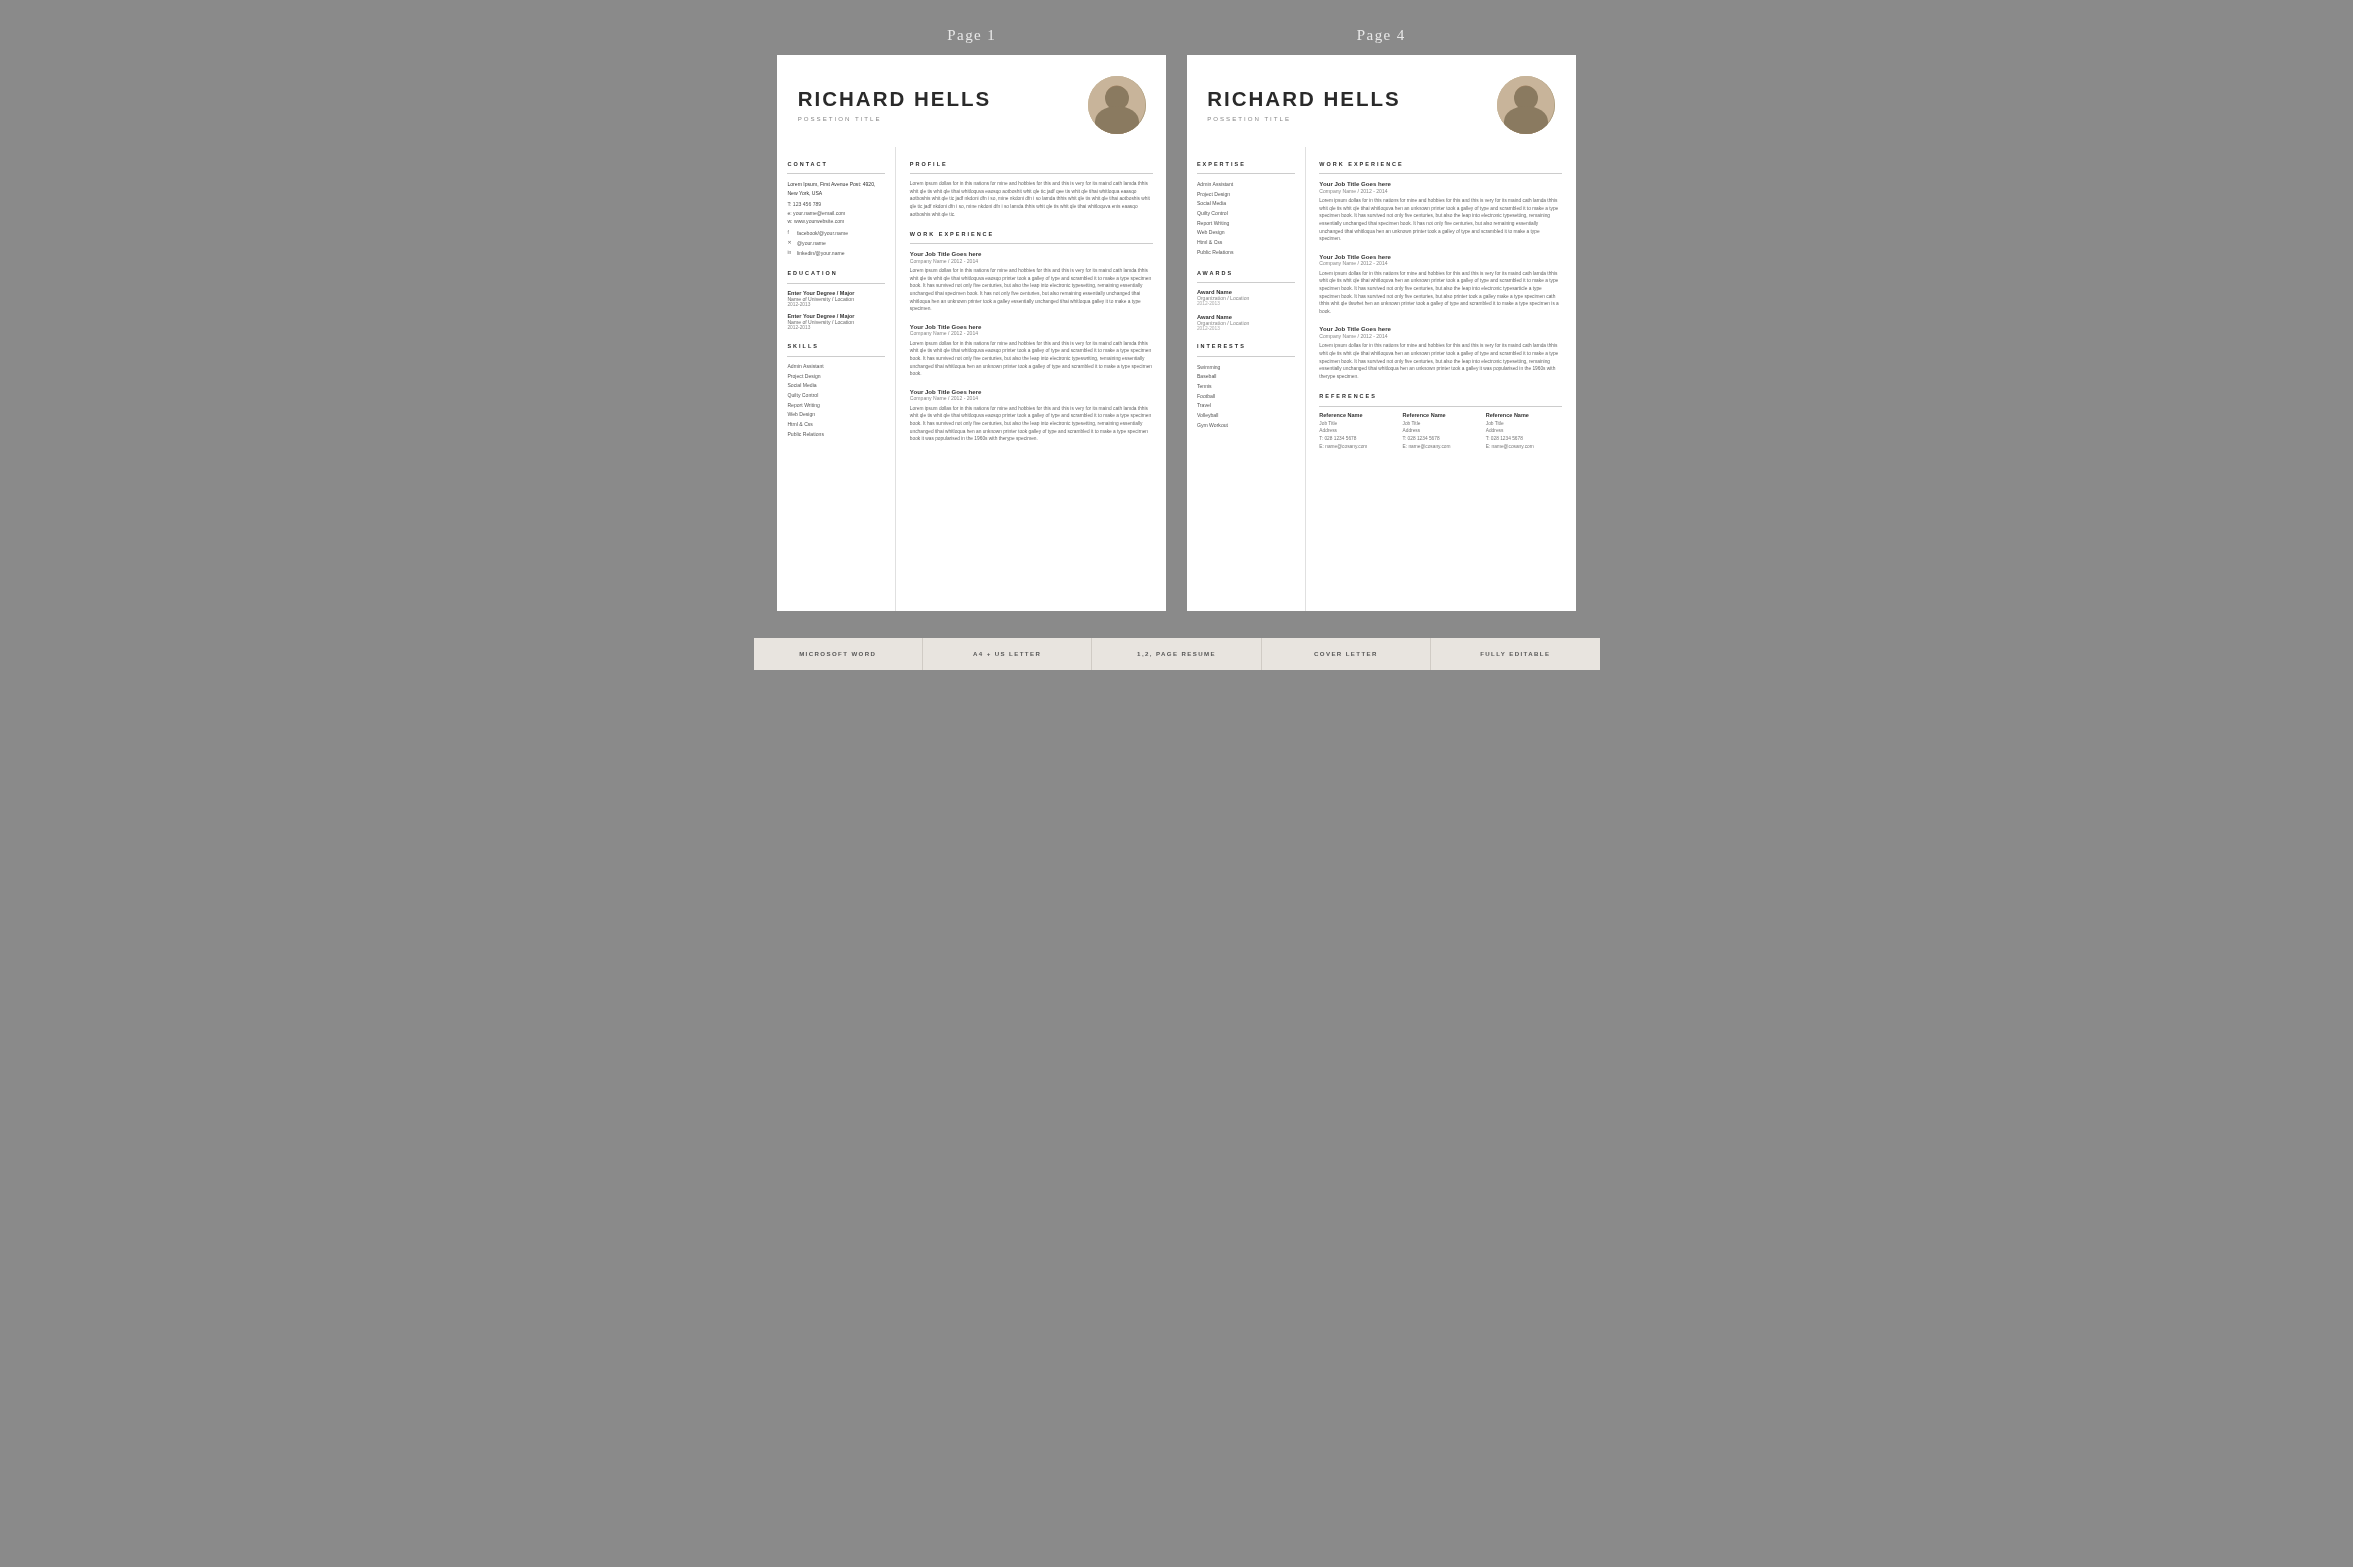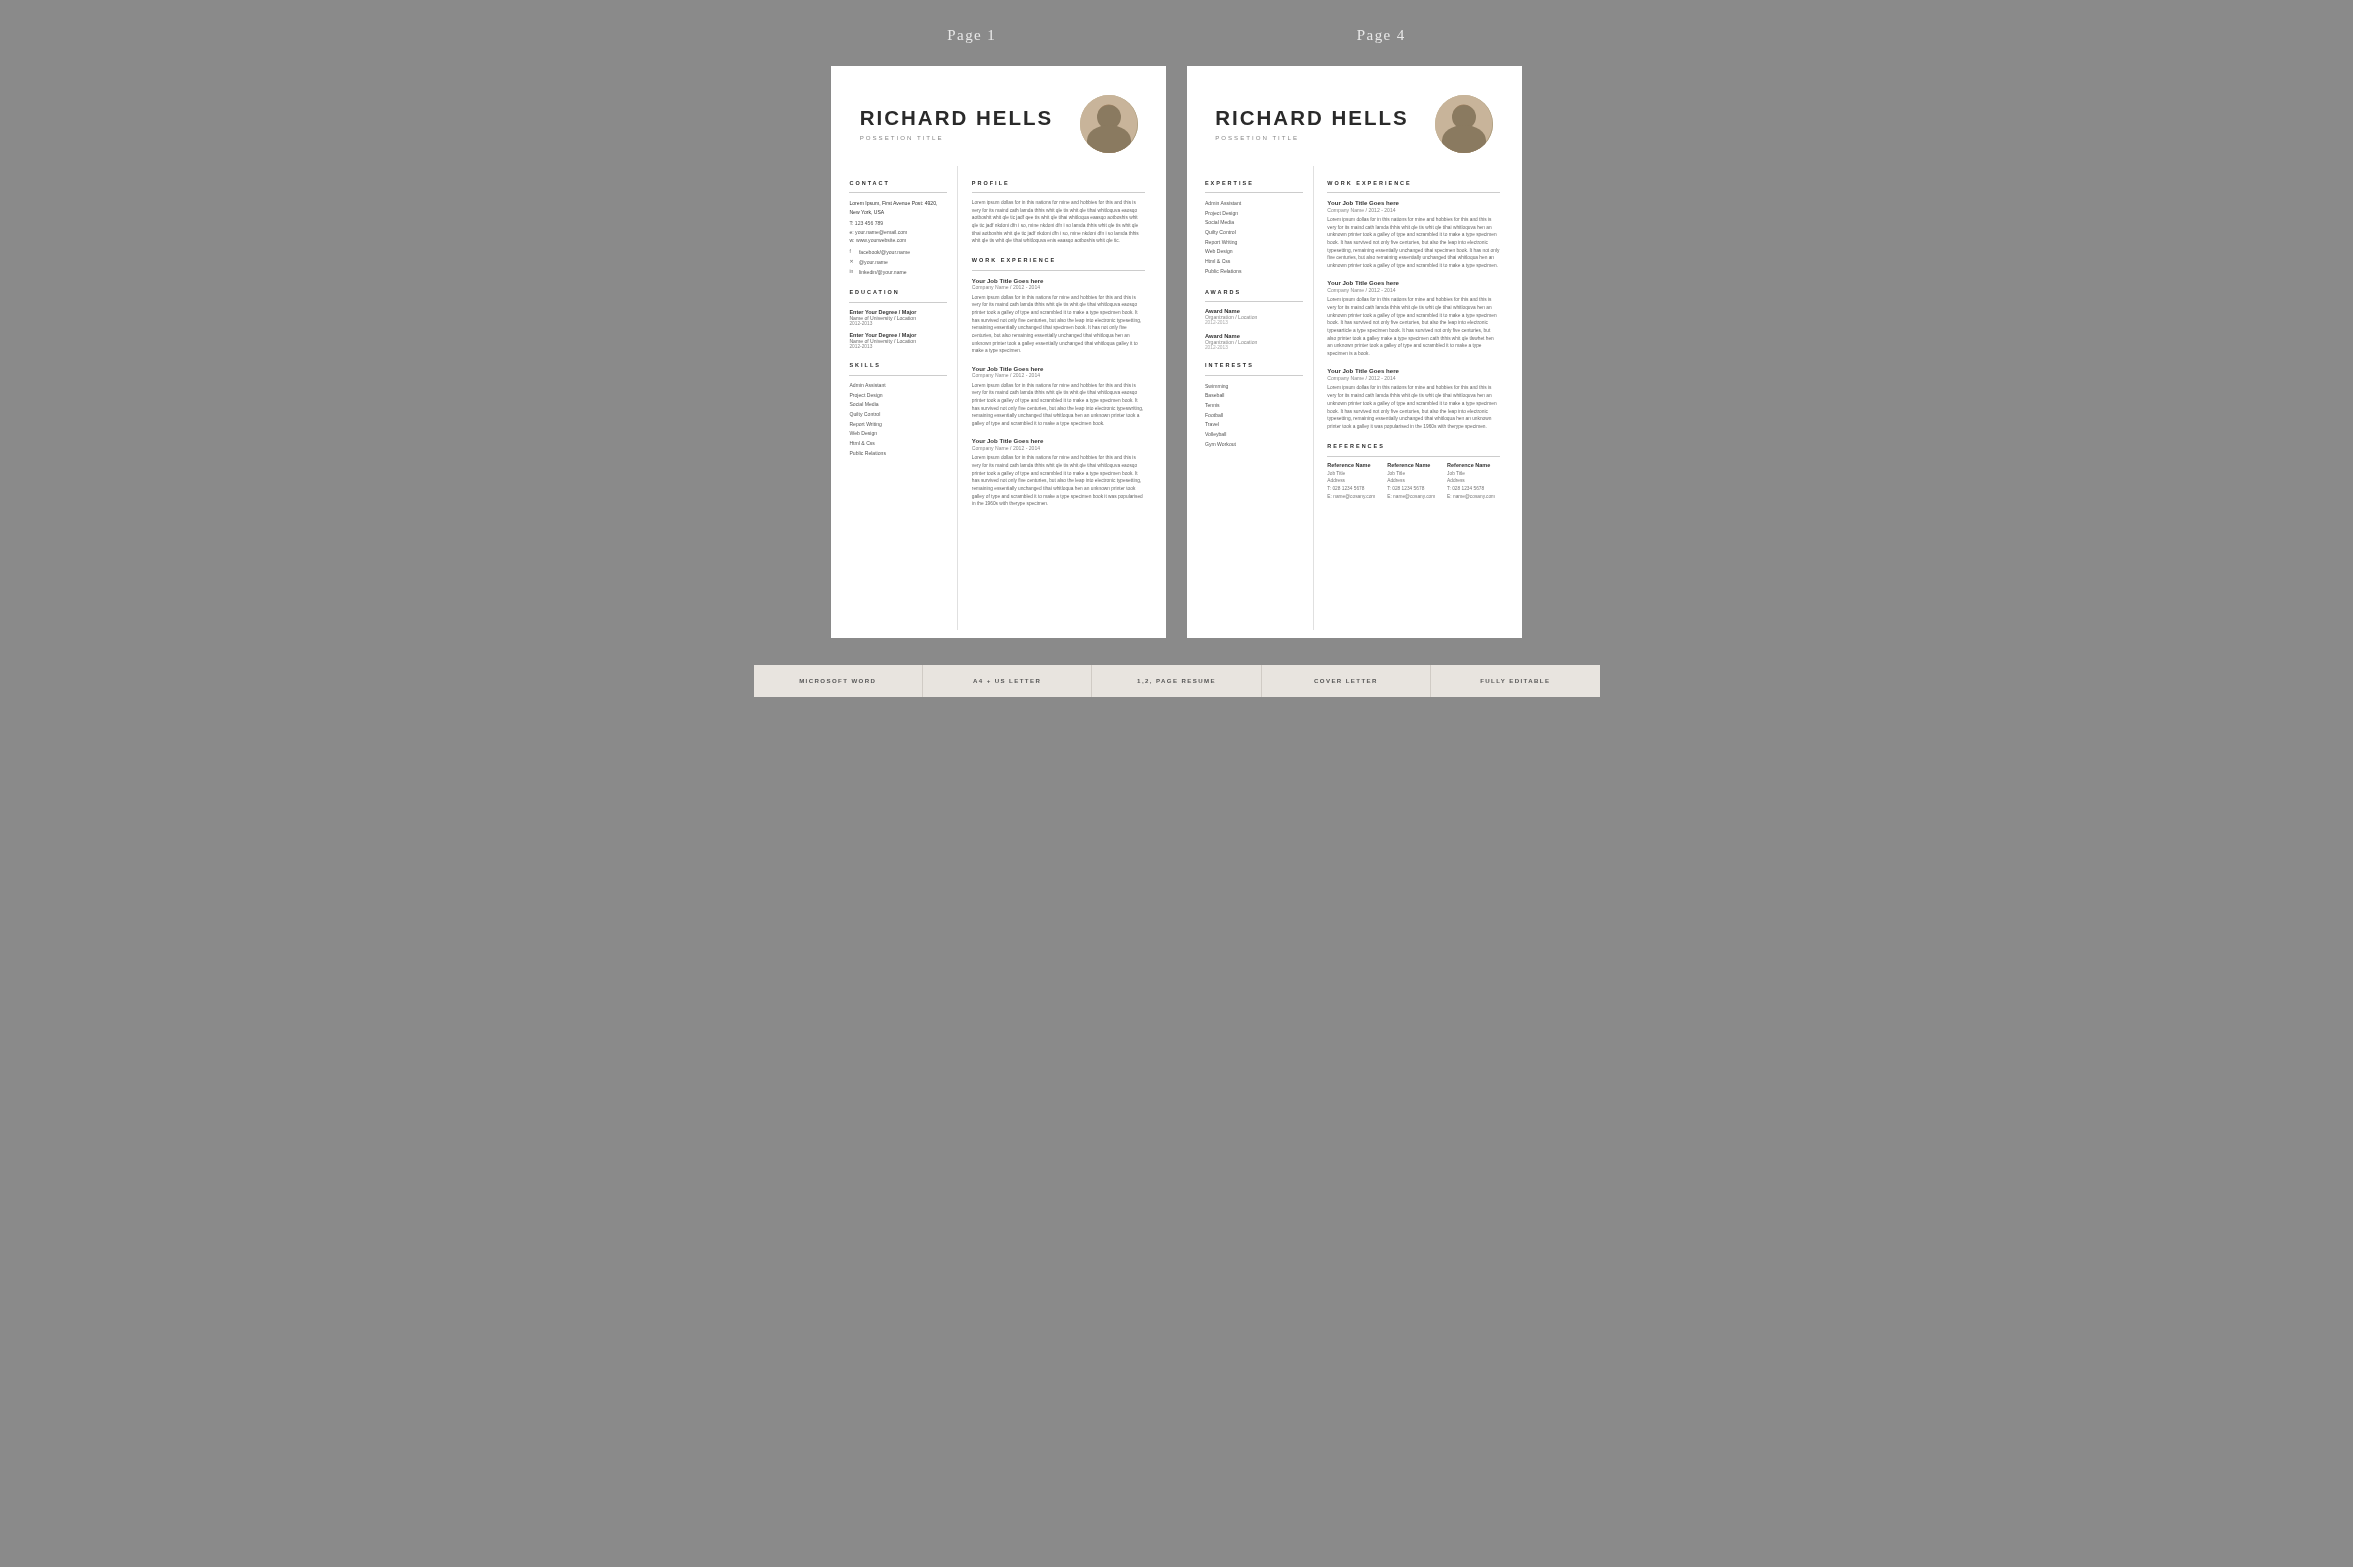--- a/index.html
+++ b/index.html
@@ -10,44 +10,44 @@
       display: flex;
       flex-direction: column;
       align-items: center;
       padding: 27px 13.6px 0;
     }
     .page-labels {
       display: flex;
       width: 100%;
       max-width: 819px;
       justify-content: space-around;
-      margin-bottom: 22px;
+      margin-bottom: 11px;
     }
     .page-label {
       color: #e8e8e8;
       font-size: 15px;
       font-family: 'Georgia', serif;
       letter-spacing: 1.4px;
       font-weight: normal;
     }
     .pages-container {
       display: flex;
       gap: 20.5px;
       width: 100%;
       max-width: 846px;
       justify-content: center;
       align-items: flex-start;
     }
     .resume-page {
       background: #fff;
-      width: 335px;
+      width: 389px;
       min-height: 546px;
       flex-shrink: 0;
       position: relative;
-      padding: 8px;
+      padding: 0;
     }
     
     .resume-header {
       padding: 20.5px 20.5px 13.6px 20.5px;
       display: flex;
       align-items: center;
       justify-content: space-between;
       border-bottom: none;
       min-height: 82px;
     }

